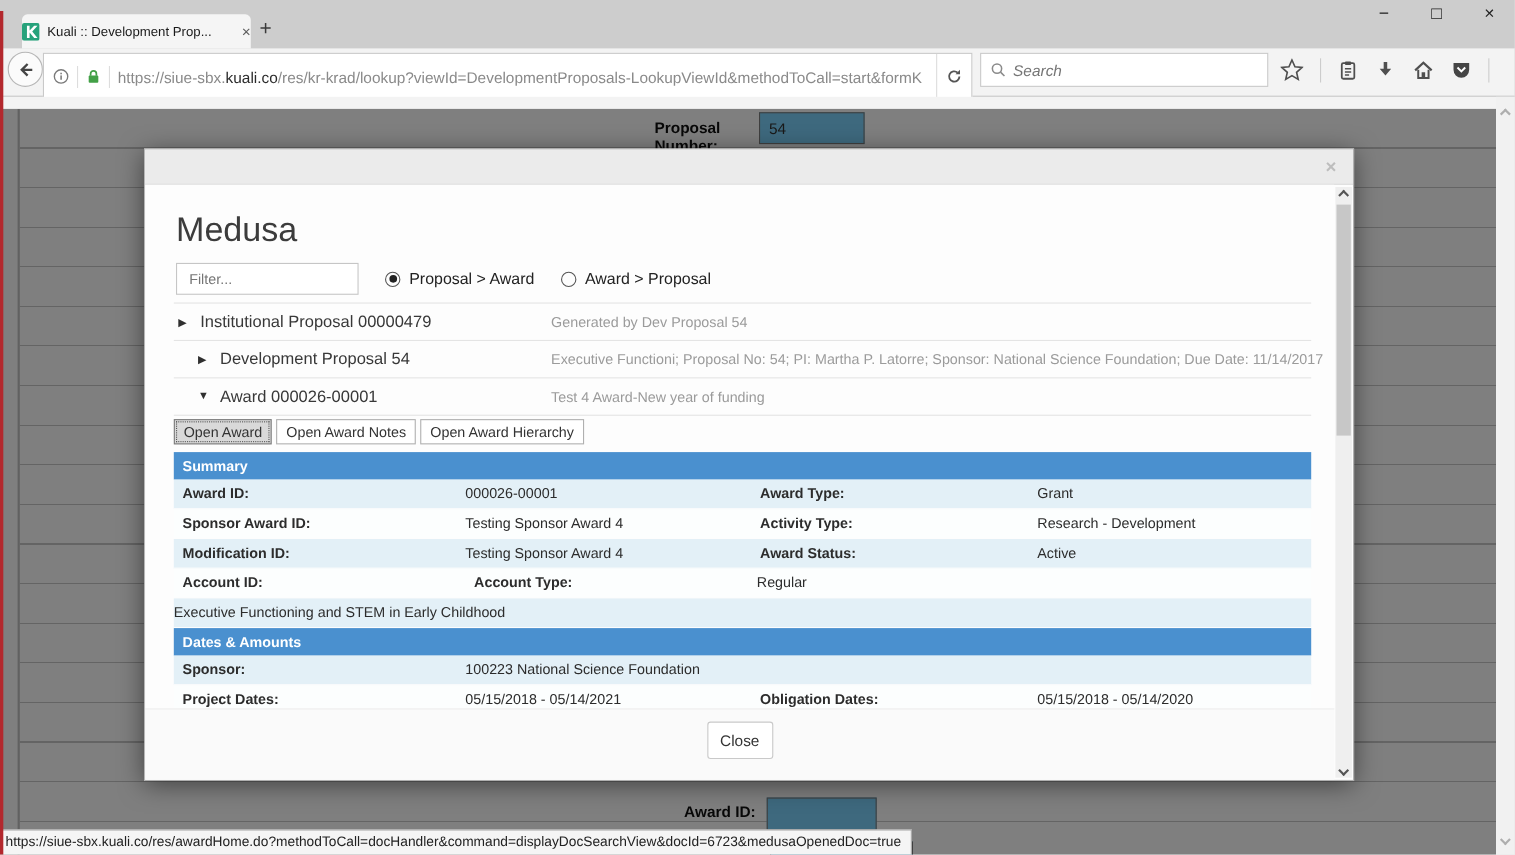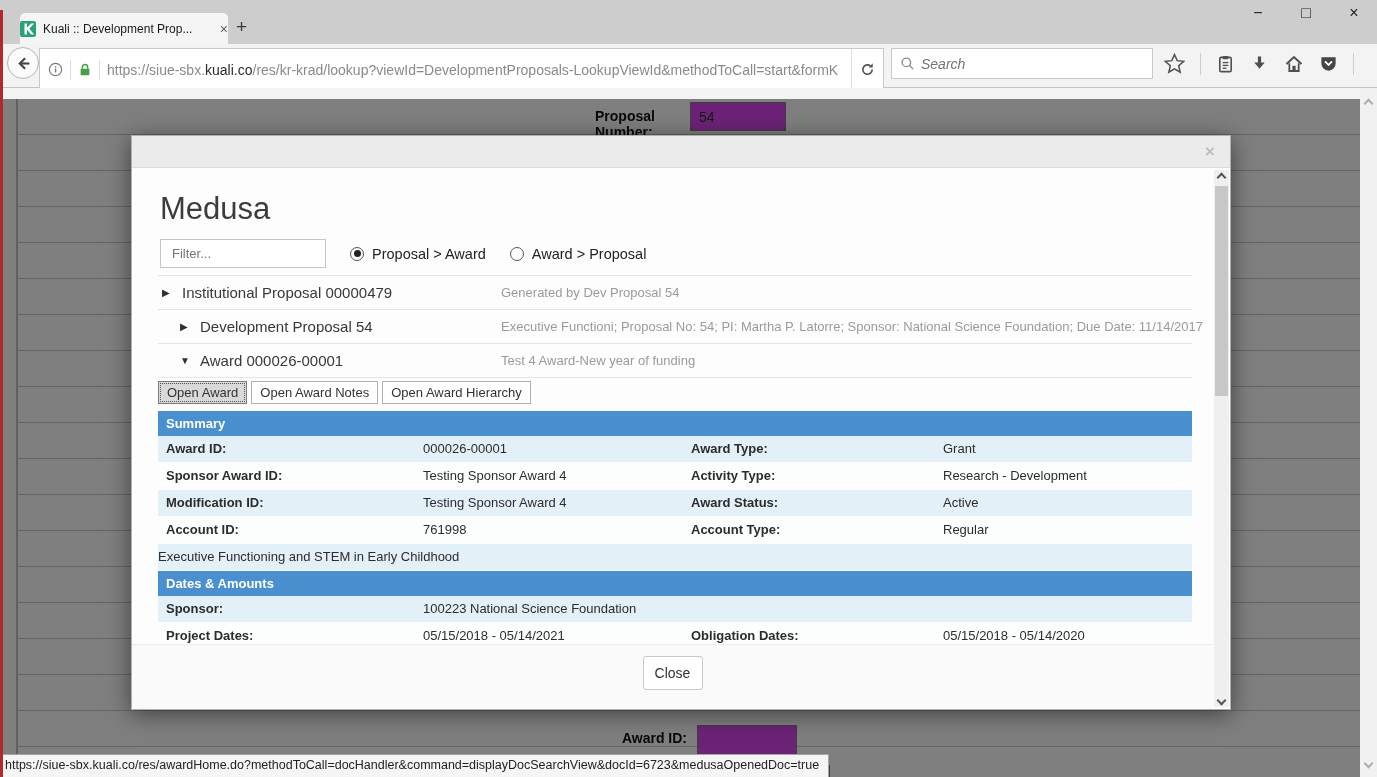--- a/index.html
+++ b/index.html
@@ -32,21 +32,21 @@
   .tb-icons { position: absolute; right: 8px; top: 48px; height: 31px; display: flex; align-items: center; gap: 15px; }
   .tb-icons .vsep { width: 1px; height: 22px; background: #ccc; }
   .hamburger { width: 18px; height: 3px; background: #4a4a4a; box-shadow: 0 6px 0 #4a4a4a, 0 12px 0 #4a4a4a; margin-bottom: 12px; }
 
   
   .page { position: absolute; left: 0; top: 88px; width: 1377px; height: 689px; background: #f3f3f3; }
   .bg-page { position: absolute; left: 0; top: 11px; width: 1360px; height: 678px; background: #fff; overflow: hidden; }
   .bg-grid { position: absolute; left: 16px; top: 0; right: 0; bottom: 0; border-left: 2px solid #c2c2c2;
              background: repeating-linear-gradient(to bottom, transparent 0 35px, #c9c9c9 35px 36px); }
   .bg-label { position: absolute; font-size: 14px; font-weight: bold; color: #111; }
-  .bg-input { position: absolute; background: #d946ef; border: 1px solid #7e7e7e; font-size: 14px; color: #333;
+  .bg-input { position: absolute; background: #7dd3fc; border: 1px solid #7e7e7e; font-size: 14px; color: #333;
               padding-left: 8px; font-family: "Liberation Sans", sans-serif; }
   .dim { position: absolute; left: 0; top: 11px; width: 1360px; height: 678px; background: rgba(0,0,0,0.5); }
 
   .browser-scrollbar { position: absolute; left: 1360px; top: 88px; width: 17px; height: 689px; background: #f1f1f1; }
   .chev { display: block; width: 7px; height: 7px; border-left: 2px solid #aeaeae; border-top: 2px solid #aeaeae; }
   .chev.up   { transform: rotate(45deg); }
   .chev.down { transform: rotate(225deg); }
   .browser-scrollbar .chev { position: absolute; left: 5px; }
   .browser-scrollbar .chev.up { top: 12px; }
   .browser-scrollbar .chev.down { bottom: 10px; }
@@ -281,21 +281,20 @@
           <span class="t-val">Research - Development</span>
         </div>
         <div class="t-row alt">
           <span class="t-lbl">Modification ID:</span>
           <span class="t-val">Testing Sponsor Award 4</span>
           <span class="t-lbl">Award Status:</span>
           <span class="t-val">Active</span>
         </div>
         <div class="t-row">
           <span class="t-lbl">Account ID:</span>
-          <span class="t-val">761998</span>
           <span class="t-lbl">Account Type:</span>
           <span class="t-val">Regular</span>
         </div>
         <div class="t-row alt">
           <span class="t-val span">Executive Functioning and STEM in Early Childhood</span>
         </div>
         <div class="sec-header">Dates &amp; Amounts</div>
         <div class="t-row alt">
           <span class="t-lbl">Sponsor:</span>
           <span class="t-val span">100223 National Science Foundation</span>

